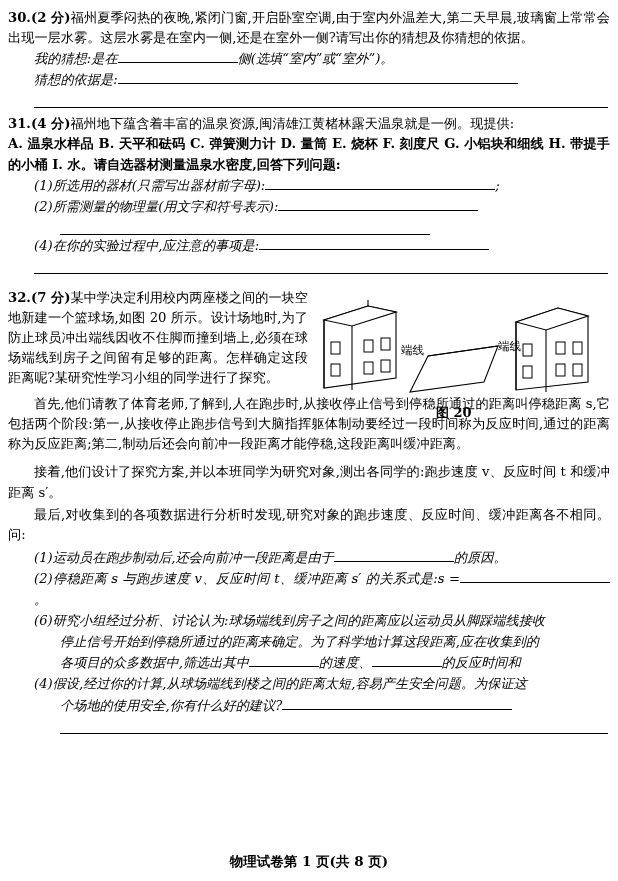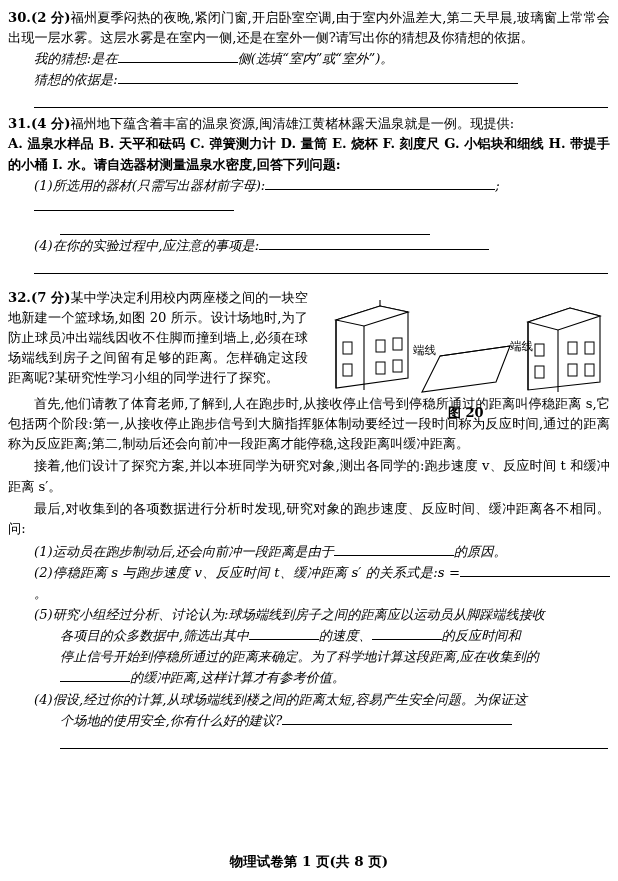--- a/index.html
+++ b/index.html
@@ -79,21 +79,21 @@
     position: relative;
   }
   .q32text {
     width: 300px;
     font-size: 13.2px;
     line-height: 1.52;
     text-align: justify;
   }
   .figbox {
     position: absolute;
-    right: 0px;
+    right: 12px;
     top: 2px;
     width: 292px;
     height: 135px;
   }
   .figcap {
     position: absolute;
     left: 130px;
     top: 113px;
     font-size: 13px;
     font-weight: bold;
@@ -129,21 +129,21 @@
 
     <div class="q" style="margin-top:4px;">
       <div class="para" style="text-indent:0;">
         <span class="num">31.</span><span class="num">(4 分)</span><span>福州地下蕴含着丰富的温泉资源,闽清雄江黄楮林露天温泉就是一例。现提供:</span>
       </div>
       <div class="para bold" style="text-indent:0;">A. 温泉水样品 B. 天平和砝码 C. 弹簧测力计 D. 量筒 E. 烧杯 F. 刻度尺 G. 小铝块和细线 H. 带提手的小桶 I. 水。请自选器材测量温泉水密度,回答下列问题:</div>
       <div class="sub">
         <span>(1)所选用的器材(只需写出器材前字母):</span><span class="ul u230"></span><span class="endmark">;</span>
       </div>
       <div class="sub">
-        <span class="ul u200"></span>
+        <span>(2)所需测量的物理量(用文字和符号表示):</span><span class="ul u200"></span>
       </div>
       <span class="fullline ind" style="margin-right:180px;"></span>
       <div class="sub">
         <span>(4)在你的实验过程中,应注意的事项是:</span><span class="ul u230"></span>
       </div>
       <span class="fullline"></span>
     </div>
 
     <div class="q q32wrap" style="margin-top:14px;">
       <div class="q32text">
@@ -190,39 +190,36 @@
             <polyline points="122,66 192,56"></polyline>
           </g>
         </svg>
         <div style="position:absolute;left:95px;top:52px;font-size:11.5px;">端线</div>
         <div style="position:absolute;left:192px;top:48px;font-size:11.5px;">端线</div>
         <div class="figcap">图 20</div>
       </div>
     </div>
 
     <div class="para indent1" style="margin-top:0;">首先,他们请教了体育老师,了解到,人在跑步时,从接收停止信号到停稳所通过的距离叫停稳距离 s,它包括两个阶段:第一,从接收停止跑步信号到大脑指挥躯体制动要经过一段时间称为反应时间,通过的距离称为反应距离;第二,制动后还会向前冲一段距离才能停稳,这段距离叫缓冲距离。</div>
-    <div class="para indent1" style="margin-top:2px;">接着,他们设计了探究方案,并以本班同学为研究对象,测出各同学的:跑步速度 v、反应时间 t 和缓冲距离 s′。</div>
+    <div class="para indent1" style="margin-top:8px;">接着,他们设计了探究方案,并以本班同学为研究对象,测出各同学的:跑步速度 v、反应时间 t 和缓冲距离 s′。</div>
     <div class="para indent1" style="margin-top:2px;">最后,对收集到的各项数据进行分析时发现,研究对象的跑步速度、反应时间、缓冲距离各不相同。问:</div>
 
     <div class="sub" style="margin-top:2px;">
       <span>(1)运动员在跑步制动后,还会向前冲一段距离是由于</span><span class="ul u120"></span><span>的原因。</span>
     </div>
 
     <div class="sub">
       <span>(2)停稳距离 s 与跑步速度 v、反应时间 t、缓冲距离 s′ 的关系式是:s =</span><span class="ul u150"></span><span>。</span>
     </div>
 
     <div class="sub">
-      <div style="text-indent:0;">(5)研究小组经过分析、讨论认为:球场端线到房子之间的距离应以运动员从脚踩端线接收</div>
+      <div style="text-indent:0;">(6)研究小组经过分析、讨论认为:球场端线到房子之间的距离应以运动员从脚踩端线接收</div>
+      <div style="padding-left:26px;">停止信号开始到停稳所通过的距离来确定。为了科学地计算这段距离,应在收集到的</div>
       <div style="padding-left:26px;">
         <span>各项目的众多数据中,筛选出其中</span><span class="ul u70"></span><span>的速度、</span><span class="ul u70"></span><span>的反应时间和</span>
-      </div>
-      <div style="padding-left:26px;">停止信号开始到停稳所通过的距离来确定。为了科学地计算这段距离,应在收集到的</div>
-      <div style="padding-left:26px;">
-        <span class="ul u70"></span><span>的缓冲距离,这样计算才有参考价值。</span>
       </div>
     </div>
 
     <div class="sub">
       <div style="text-indent:0;">(4)假设,经过你的计算,从球场端线到楼之间的距离太短,容易产生安全问题。为保证这</div>
       <div style="padding-left:26px;">
         <span>个场地的使用安全,你有什么好的建议?</span><span class="ul u230"></span>
       </div>
     </div>
     <span class="fullline ind" style="margin-right:2px;"></span>

